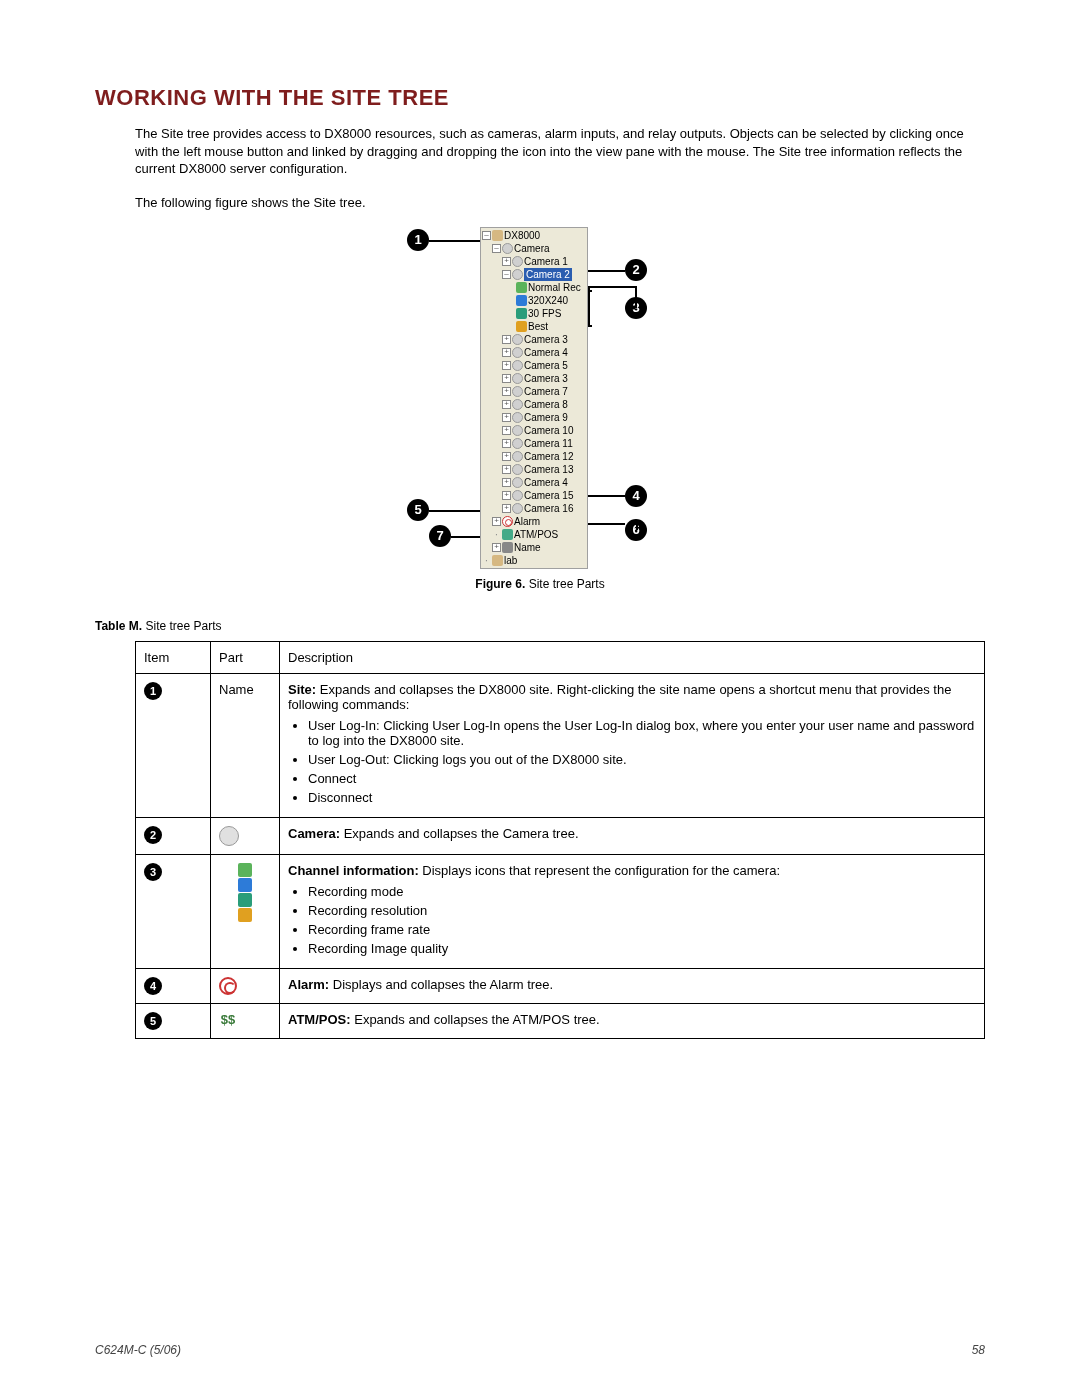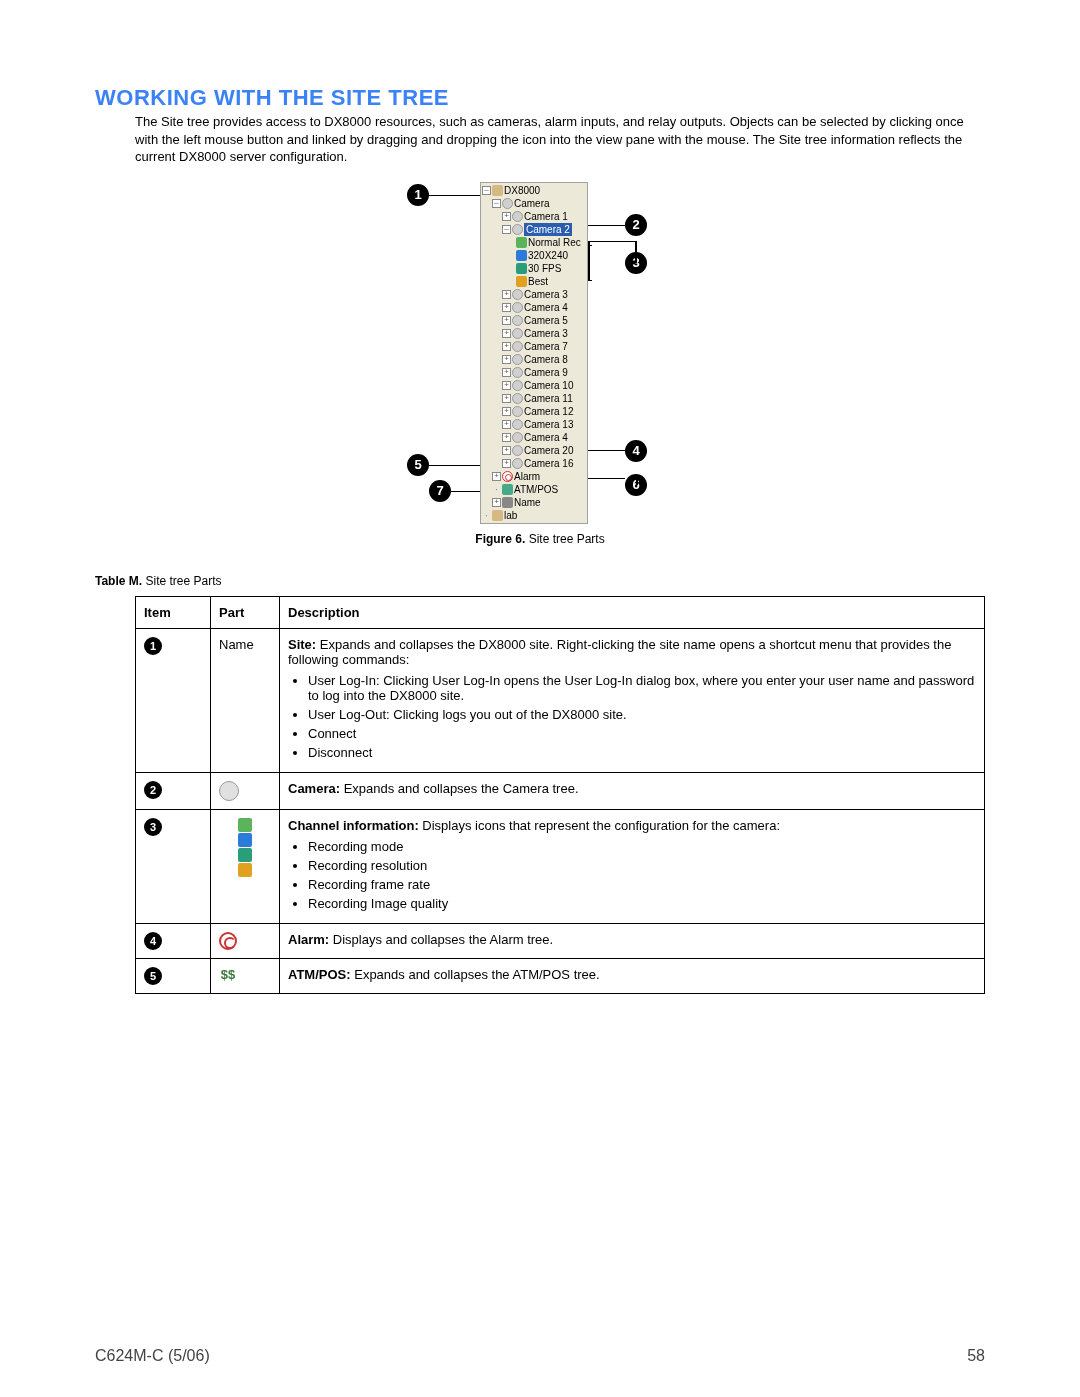--- a/index.html
+++ b/index.html
@@ -10,25 +10,25 @@
     background: #fff;
   }
   .page {
     width: 1080px;
     height: 1397px;
     position: relative;
     box-sizing: border-box;
     padding: 85px 95px 0 95px;
   }
   h1.section-heading {
-    color: #3b82f6;
+    color: #7f1d1d;
     font-size: 22px;
     font-weight: bold;
     letter-spacing: 0.5px;
-    margin: 0 0 2px 0;
+    margin: 0 0 14px 0;
   }
   p.body-text {
     margin: 0 0 16px 40px;
     line-height: 1.35;
   }
   .figure-wrap {
     text-align: center;
     margin: 4px 0 18px 0;
   }
   .figure-caption {
@@ -131,21 +131,21 @@
     font-size: 13px;
   }
   table.parts th, table.parts td {
     border: 1px solid #000;
     padding: 8px 8px;
     vertical-align: top;
     text-align: left;
   }
   table.parts th.col-item { width: 58px; }
   table.parts th.col-part { width: 52px; }
-  table.parts th { font-weight: bold; }
+  table.parts th { font-weight: normal; }
   .item-badge {
     display:inline-block;
     width: 18px; height: 18px;
     border-radius: 50%;
     background:#000; color:#fff;
     text-align:center;
     line-height:18px;
     font-weight:bold;
     font-size:11px;
   }
@@ -167,36 +167,38 @@
   .part-ico.res { background:#2d7bd8; border-radius:2px;}
   .part-ico.fps { background:#2a9d7a; border-radius:2px;}
   .part-ico.qual{ background:#e0a020; border-radius:2px;}
   .part-ico.alarm { border:2px solid #c33; border-radius:50%; position:relative; box-sizing:border-box;}
   .part-ico.alarm::after{content:"";position:absolute;left:3px;top:3px;width:8px;height:8px;border:2px solid #c33;border-right-color:transparent;border-radius:50%;}
   .part-ico.atm { position:relative; }
   .part-ico.atm::after{content:"$$";position:absolute;left:0;top:0;width:18px;text-align:center;font-size:13px;font-weight:bold;color:#3a7a3a;}
   .footer {
     position:absolute;
     left: 95px;
-    bottom: 32px;
+    bottom: 40px;
     width: calc(100% - 190px);
     display:flex;
     justify-content:space-between;
-    font-size: 16px;
+    font-size: 12px;
     color:#444;
+    font-style:italic;
   }
 </style>
 </head>
 <body>
 
 <div class="page">
 
   <h1 class="section-heading">WORKING WITH THE SITE TREE</h1>
 
   <p class="body-text">The Site tree provides access to DX8000 resources, such as cameras, alarm inputs, and relay outputs. Objects can be selected by clicking once with the left mouse button and linked by dragging and dropping the icon into the view pane with the mouse. The Site tree information reflects the current DX8000 server configuration.</p>
+  <p class="body-text">The following figure shows the Site tree.</p>
 
   <div class="figure-wrap">
     <div class="sitetree-area">
       <div class="sitetree-spacer"></div>
 
       
       <div class="callout-badge" style="left:-18px; top:2px;">1</div>
       <div class="callout-badge" style="left:200px; top:32px;">2</div>
       <div class="callout-badge" style="left:200px; top:70px;">3</div>
       <div class="callout-badge" style="left:200px; top:258px;">4</div>
@@ -311,21 +313,21 @@
             <span>Camera 13</span>
           </div>
         <div class="tree-row" style="--ind:20px">
             <span class="glyph-expand">+</span>
             <span class="mini-ico cam"></span>
             <span>Camera 4</span>
           </div>
         <div class="tree-row" style="--ind:20px">
             <span class="glyph-expand">+</span>
             <span class="mini-ico cam"></span>
-            <span>Camera 20</span>
+            <span>Camera 15</span>
           </div>
         <div class="tree-row" style="--ind:20px">
             <span class="glyph-expand">+</span>
             <span class="mini-ico cam"></span>
             <span>Camera 16</span>
           </div>
         <div class="tree-row" style="--ind:10px">
             <span class="glyph-expand">+</span>
             <span class="mini-ico alarm"></span>
             <span>Alarm</span>

